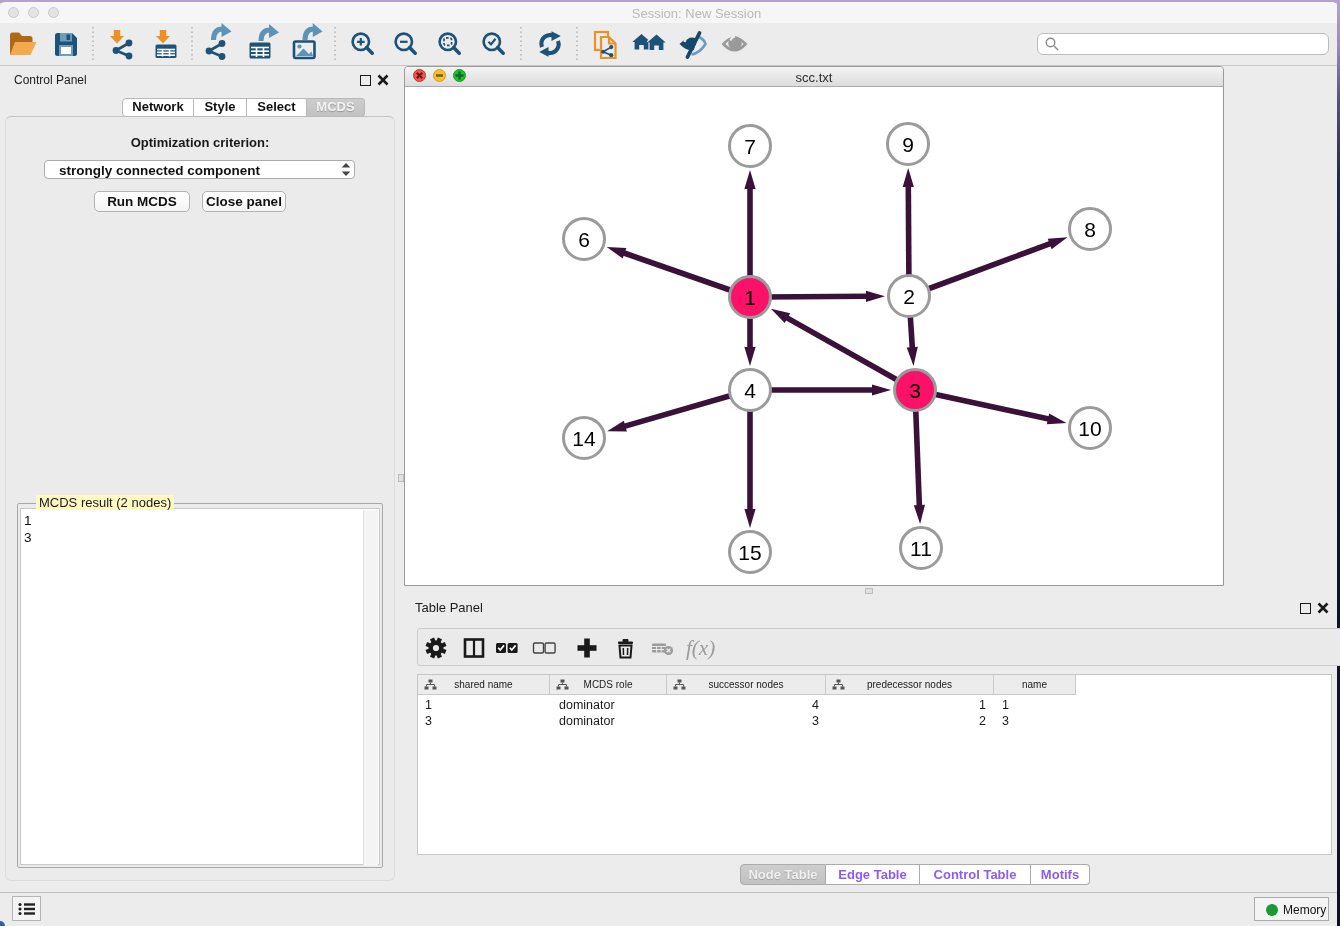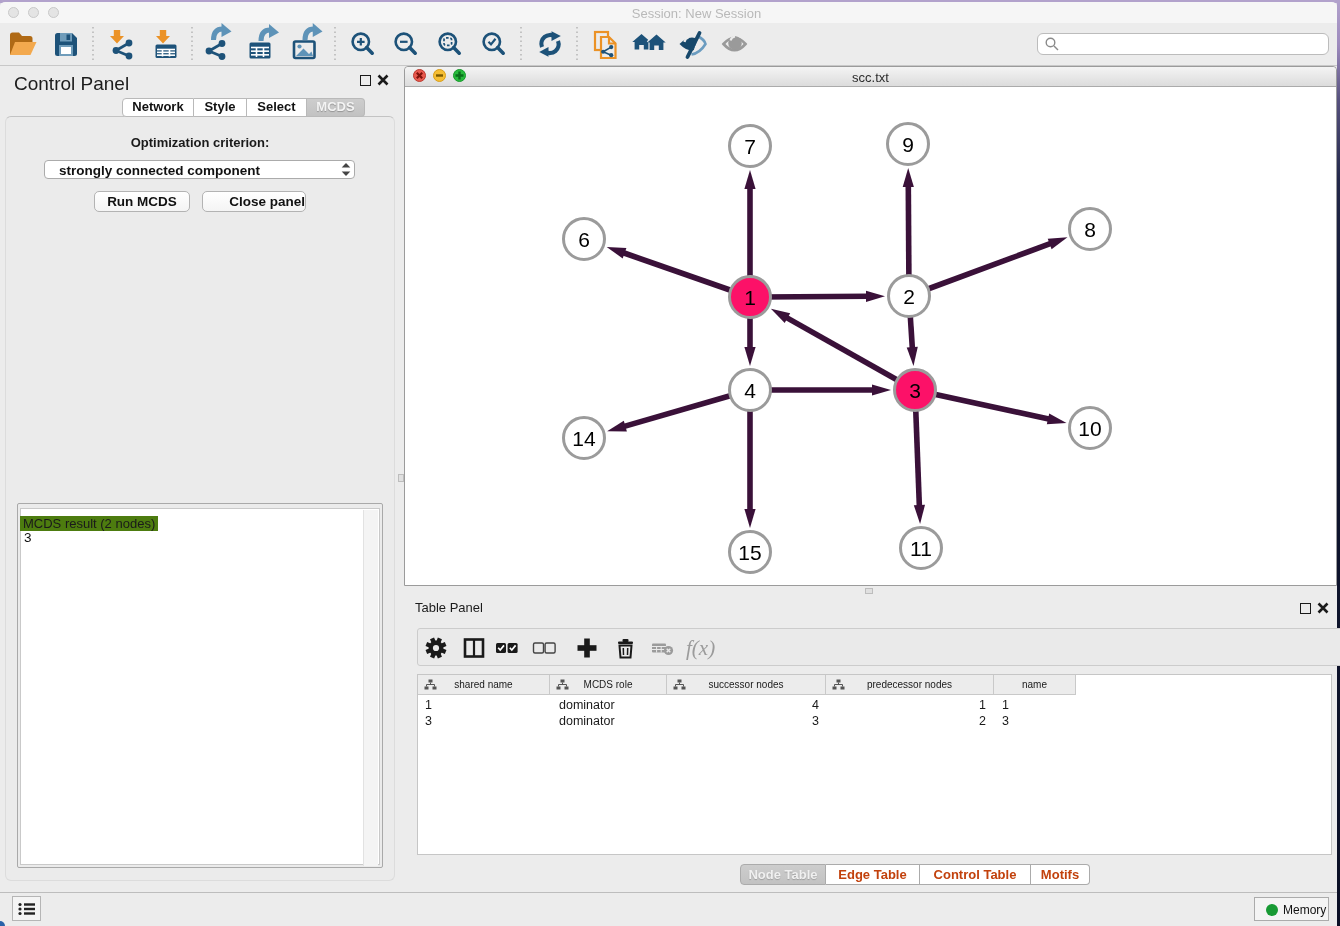--- a/index.html
+++ b/index.html
@@ -16,52 +16,52 @@
   .tl-circ{position:absolute;top:5px;width:11px;height:11px;border-radius:50%;
            background:#e4e4e4;border:1px solid #c9c9c9;box-sizing:border-box;}
   #titletext{position:absolute;top:4px;left:0;width:1337px;text-align:center;
              font-size:13px;color:#b9b9b9;padding-left:28px;}
   #toolbar{position:absolute;left:0;top:23px;width:1337px;height:42px;background:#ececec;
            border-bottom:1px solid #c8c8c8;}
   #searchbox{position:absolute;left:1037px;top:33px;width:290px;height:20px;background:#fff;
              border:1px solid #bcbcbc;border-radius:6px;}
   
   #cp-head{position:absolute;left:0;top:67px;width:400px;height:28px;}
-  #cp-title{position:absolute;left:14px;top:6px;font-size:19px;color:#1c1c1c;}
+  #cp-title{position:absolute;left:14px;top:6px;font-size:12px;color:#1c1c1c;}
   #cp-body{position:absolute;left:5px;top:116px;width:390px;height:765px;background:#ebebeb;
            border:1px solid #dcdcdc;border-top-color:#c3c3c3;border-radius:6px;box-sizing:border-box;}
   .tabs{position:absolute;display:flex;padding-left:43px;}
   .tab{height:19px;line-height:15px;font-size:13px;font-weight:bold;text-align:center;background:#fff;
        border:1px solid #b9b9b9;border-left:none;color:#111;box-sizing:border-box;}
   .tab.first{border-left:1px solid #b9b9b9;border-radius:4px 0 0 4px;}
   .tab.last{border-radius:0 4px 4px 0;}
   .tab.sel{background:linear-gradient(180deg,#cdcdcd,#c2c2c2);color:#f4f4f4;
            text-shadow:0 1px 1px rgba(0,0,0,0.25);}
   .btn{position:absolute;background:linear-gradient(180deg,#ffffff,#f4f4f4);
        border:1px solid #b3b3b3;border-radius:5px;font-size:13.5px;font-weight:bold;color:#111;
        text-align:center;box-sizing:border-box;}
   
-  #netwin{position:absolute;left:404px;top:66px;width:933px;height:520px;background:#fff;
+  #netwin{position:absolute;left:404px;top:66px;width:820px;height:520px;background:#fff;
           border:1px solid #9b9b9b;box-sizing:border-box;border-radius:4px 4px 0 0;}
   #nettitle{position:absolute;left:0;top:0;width:100%;height:19px;
             background:linear-gradient(180deg,#f4f4f4,#dcdcdc);
             border-bottom:1px solid #ababab;border-radius:4px 4px 0 0;}
   .tlight{position:absolute;top:2px;width:13px;height:13px;border-radius:50%;box-sizing:border-box;}
   
   #tp-head{position:absolute;left:404px;top:598px;width:933px;height:24px;}
   #tp-toolbar{position:absolute;left:417px;top:628px;width:1041px;height:38px;background:#eaeaea;
               border:1px solid #cccccc;border-radius:3px;box-sizing:border-box;}
   #tablebox{position:absolute;left:417px;top:674px;width:915px;height:181px;background:#fff;
             border:1px solid #c6c6c6;box-sizing:border-box;}
   .hcell{position:absolute;top:0;height:20px;background:#ececec;border-right:1px solid #c9c9c9;
          border-bottom:1px solid #c9c9c9;box-sizing:border-box;font-size:10px;color:#1a1a1a;
          text-align:center;line-height:20px;}
   .trow{position:absolute;font-size:12.5px;color:#1a1a1a;height:16px;line-height:16px;}
   .btab{height:21px;line-height:19px;font-size:13px;text-align:center;background:#fff;
-        border:1px solid #ababab;border-left:none;color:#c2410c;box-sizing:border-box;font-weight:bold;}
+        border:1px solid #ababab;border-left:none;color:#8b5cf6;box-sizing:border-box;font-weight:bold;}
   
   #statusbar{position:absolute;left:0;top:892px;width:1337px;height:34px;background:#ececec;
              border-top:1px solid #bdbdbd;box-sizing:border-box;}
   #membtn{position:absolute;left:1254px;top:897px;width:75px;height:24px;background:#f4f4f4;
           border:1px solid #ababab;box-sizing:border-box;font-size:12px;color:#111;}
   #listbtn{position:absolute;left:12px;top:896px;width:29px;height:25px;background:#f4f4f4;
            border:1px solid #b5b5b5;box-sizing:border-box;}
   .grp{color:#1a1a1a;font-size:13px;}
 </style>
 </head>
@@ -183,24 +183,24 @@
   </div>
   <div class="abs grp" style="left:0;top:135px;width:400px;text-align:center;font-weight:bold;">Optimization criterion:</div>
   <div class="abs" style="left:44px;top:160px;width:311px;height:19px;background:#fff;border:1px solid #ababab;border-radius:4px;box-sizing:border-box;padding-left:48px;">
     <div class="abs" style="left:14px;top:2px;font-size:13.5px;font-weight:bold;color:#111;">strongly connected component</div>
     <svg class="abs" width="10" height="14" style="left:296px;top:2px">
       <path d="M5 0 L9.3 4.6 L0.7 4.6 Z" fill="#444"></path>
       <path d="M5 13 L9.3 8.4 L0.7 8.4 Z" fill="#444"></path>
     </svg>
   </div>
   <div class="btn" style="left:94px;top:191px;width:96px;height:21px;line-height:19px;">Run MCDS</div>
-  <div class="btn" style="left:202px;top:191px;width:104px;height:21px;line-height:19px;text-align:right;">Close panel</div>
+  <div class="btn" style="left:202px;top:191px;width:84px;height:21px;line-height:19px;">Close panel</div>
 
   <div class="abs" style="left:17px;top:503px;width:366px;height:365px;border:1px solid #a9a9a9;border-radius:2px;box-sizing:border-box;"></div>
-  <div class="abs grp" style="left:20px;top:495px;background:#4d7c0f;padding:0 3px;z-index:5;margin-top:21px;">MCDS result (2 nodes)</div>
+  <div class="abs grp" style="left:36px;top:495px;background:#fef9c3;padding:0 3px;z-index:5;">MCDS result (2 nodes)</div>
   <div class="abs" style="left:20px;top:508px;width:360px;height:357px;background:#fff;border:1px solid #c9c9c9;box-sizing:border-box;">
     <div class="abs" style="left:3px;top:3px;font-size:13.5px;color:#111;line-height:17px;">1<br>3</div>
     <div class="abs" style="right:1px;top:1px;width:14px;height:356px;background:#f4f4f4;border-left:1px solid #e2e2e2;"></div>
   </div>
 
   <div id="netwin">
     <div id="nettitle">
       <div class="tlight" style="left:7.5px;background:#e8584d;border:1px solid #ba3a30;">
         <svg width="11" height="11" style="position:absolute;left:0px;top:0px">
             <path d="M2.8 2.8 L8.2 8.2 M8.2 2.8 L2.8 8.2" stroke="#7e120b" stroke-width="2.2"></path>

